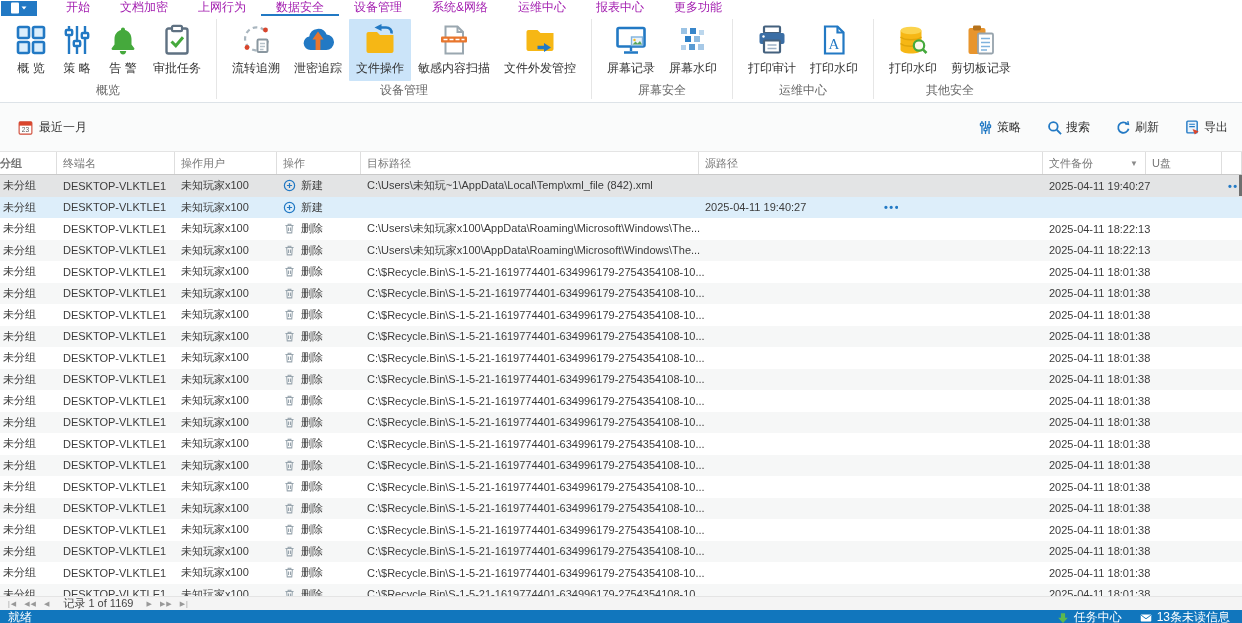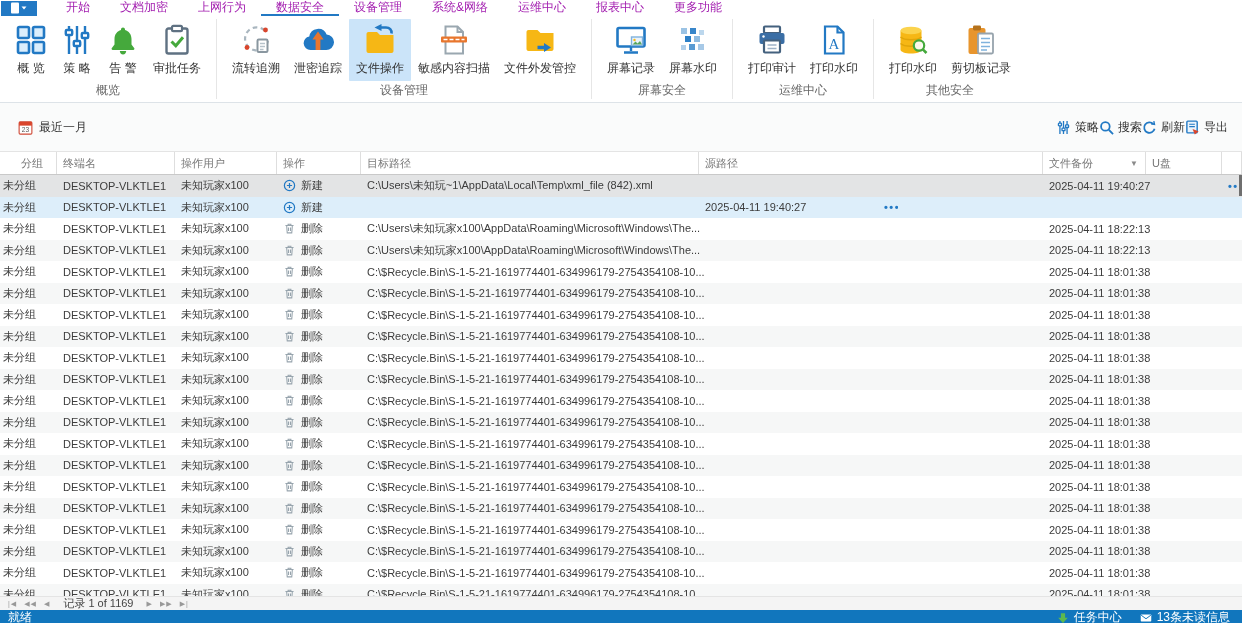--- a/index.html
+++ b/index.html
@@ -26,30 +26,30 @@
   .rbtn{display:flex;flex-direction:column;align-items:center;padding:5px 7px 4px;cursor:pointer;border-radius:1px;}
   .rbtn.selected{background:#cbe4f9;}
   .rbtn .lbl{margin-top:4px;white-space:nowrap;color:#333;}
   .glabel{text-align:center;color:#666;padding:1px 0 4px;}
   .vsep{width:1px;background:#e6e6e6;margin:3px 0;}
 
   
   .filterbar{height:48px;display:flex;align-items:center;justify-content:space-between;
              padding:0 14px 0 18px;background:#fafbfb;}
   .datefilter{display:flex;align-items:center;gap:6px;cursor:pointer;}
-  .tools{display:flex;gap:0;}
+  .tools{display:flex;gap:26px;}
   .tool{display:flex;align-items:center;gap:4px;cursor:pointer;color:#333;}
 
   
   .grid{background:#fff;}
   .ghead{display:flex;height:22px;border-top:1px solid #e4e4e4;border-bottom:1px solid #c9c9c9;
          background:#fff;color:#777;font-size:11px;}
   .gh{display:flex;align-items:center;padding-left:6px;border-right:1px solid #dedede;
       box-sizing:border-box;flex:none;cursor:pointer;overflow:hidden;white-space:nowrap;}
-  .gh:first-child{padding-left:21px;}
+  .gh:first-child{padding-left:0;font-weight:bold;}
   .gh .caret{margin-left:auto;margin-right:7px;color:#8a8a8a;font-size:8px;}
   .gbody{position:relative;height:421px;overflow:hidden;background:#737373;font-size:11px;}
   .grow{display:flex;height:21.5px;align-items:center;cursor:pointer;}
   .grow.odd{background:#ffffff;}
   .grow.even{background:#f6f7f7;}
   .grow.active{background:#e3e4e5;}
   .grow.selected{background:#ddeefa;}
   .gc{padding-left:6px;box-sizing:border-box;white-space:nowrap;overflow:hidden;flex:none;color:#3c3c3c;}
   .gc:first-child{padding-left:3px;}
   .gc.time{overflow:visible;}

